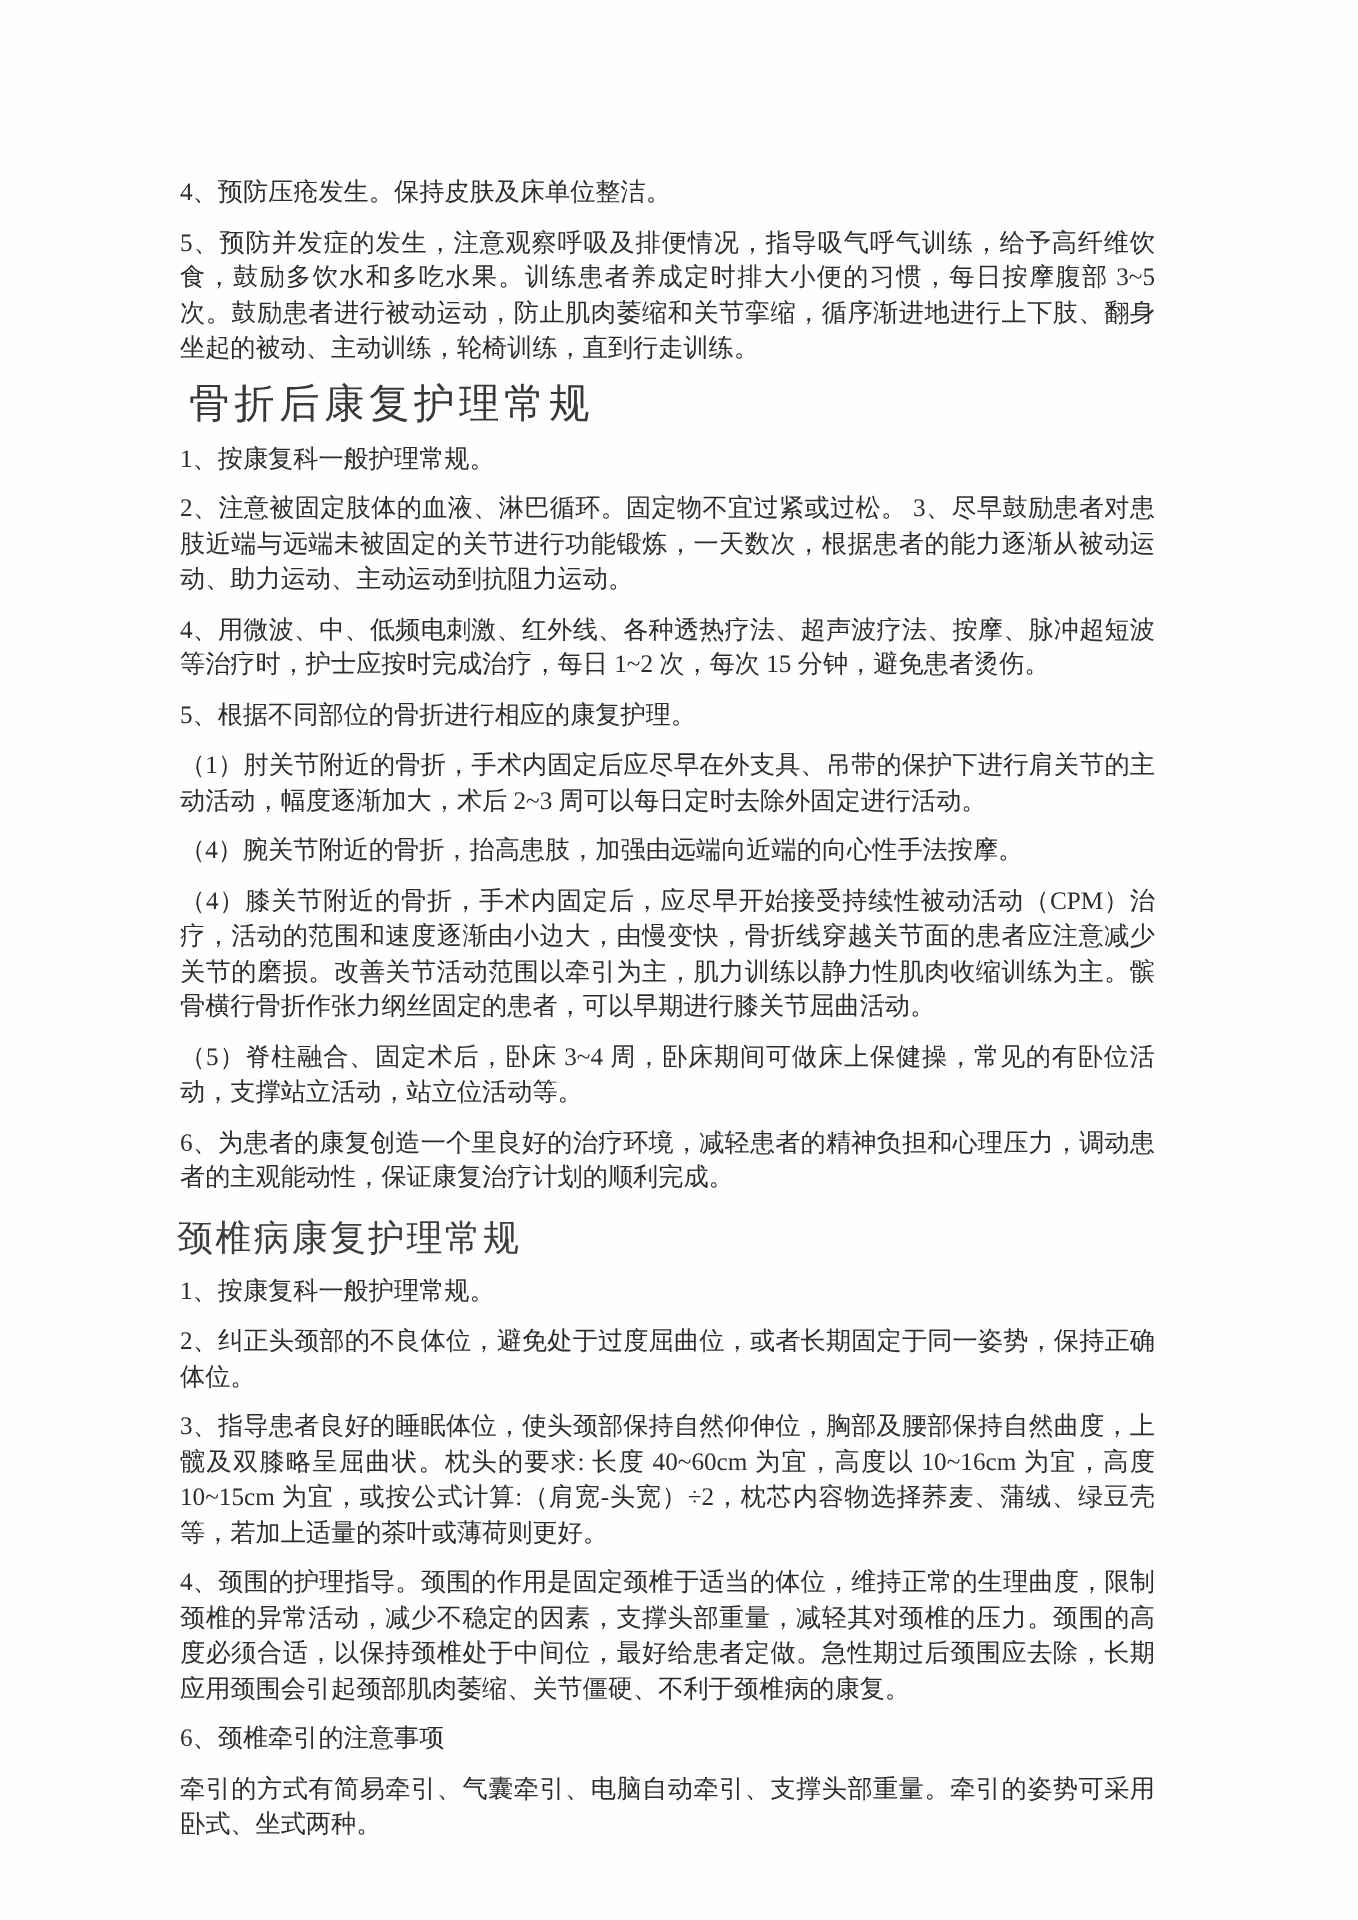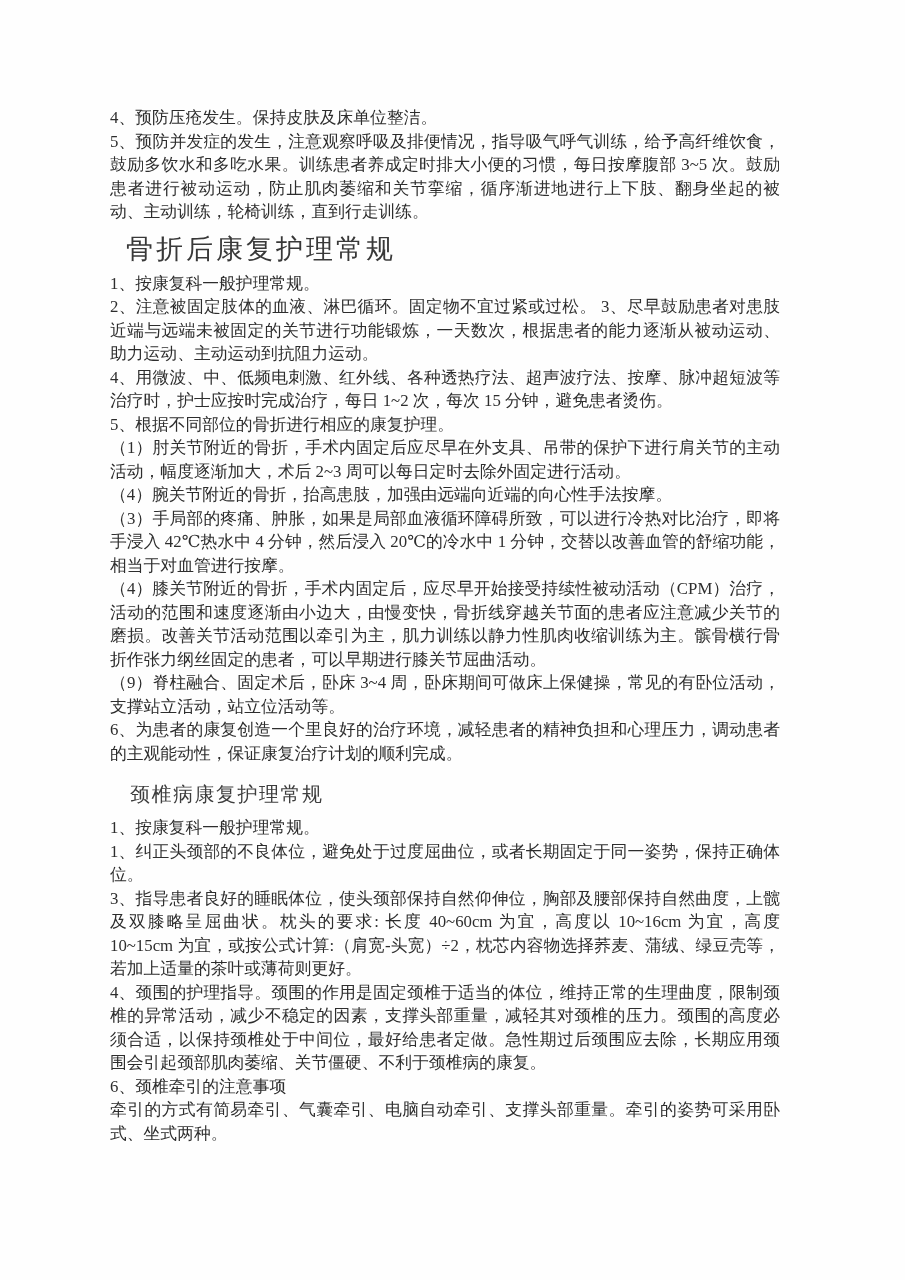--- a/index.html
+++ b/index.html
@@ -23,61 +23,60 @@
     position: absolute;
     left: 110px;
     top: 106px;
     width: 670px;
     color: #2d2d2d;
     font-size: 16.8px;
     line-height: 23.5px;
     text-align: justify;
   }
   .doc p.doc-paragraph {
-    margin: 0;
+    margin: 10px;
     padding: 0;
   }
   .doc h2 {
     font-weight: normal;
     text-align: left;
   }
   .doc h2.heading-large {
     font-size: 27px;
     letter-spacing: 3px;
     line-height: 30px;
     margin: 10px 0 8px 16px;
     color: #383838;
   }
   .doc h2.heading-small {
-    font-size: 20px;
+    font-size: 24px;
     letter-spacing: 1.5px;
     line-height: 26px;
-    margin: 16px 0 9px 20px;
+    margin: 16px 0 9px 8px;
     color: #3d3d3d;
   }
 </style>
 </head>
 <body>
 
 <div class="page">
   <main class="doc" id="doc-root">
       <p class="doc-paragraph">4、预防压疮发生。保持皮肤及床单位整洁。</p>
       <p class="doc-paragraph">5、预防并发症的发生，注意观察呼吸及排便情况，指导吸气呼气训练，给予高纤维饮食，鼓励多饮水和多吃水果。训练患者养成定时排大小便的习惯，每日按摩腹部 3~5 次。鼓励患者进行被动运动，防止肌肉萎缩和关节挛缩，循序渐进地进行上下肢、翻身坐起的被动、主动训练，轮椅训练，直到行走训练。</p>
       <h2 class="heading-large">骨折后康复护理常规</h2>
       <p class="doc-paragraph">1、按康复科一般护理常规。</p>
       <p class="doc-paragraph">2、注意被固定肢体的血液、淋巴循环。固定物不宜过紧或过松。 3、尽早鼓励患者对患肢近端与远端未被固定的关节进行功能锻炼，一天数次，根据患者的能力逐渐从被动运动、助力运动、主动运动到抗阻力运动。</p>
       <p class="doc-paragraph">4、用微波、中、低频电刺激、红外线、各种透热疗法、超声波疗法、按摩、脉冲超短波等治疗时，护士应按时完成治疗，每日 1~2 次，每次 15 分钟，避免患者烫伤。</p>
       <p class="doc-paragraph">5、根据不同部位的骨折进行相应的康复护理。</p>
       <p class="doc-paragraph">（1）肘关节附近的骨折，手术内固定后应尽早在外支具、吊带的保护下进行肩关节的主动活动，幅度逐渐加大，术后 2~3 周可以每日定时去除外固定进行活动。</p>
       <p class="doc-paragraph">（4）腕关节附近的骨折，抬高患肢，加强由远端向近端的向心性手法按摩。</p>
-      <p class="doc-paragraph">（3）手局部的疼痛、肿胀，如果是局部血液循环障碍所致，可以进行冷热对比治疗，即将手浸入 42℃热水中 4 分钟，然后浸入 20℃的冷水中 1 分钟，交替以改善血管的舒缩功能，相当于对血管进行按摩。</p>
       <p class="doc-paragraph">（4）膝关节附近的骨折，手术内固定后，应尽早开始接受持续性被动活动（CPM）治疗，活动的范围和速度逐渐由小边大，由慢变快，骨折线穿越关节面的患者应注意减少关节的磨损。改善关节活动范围以牵引为主，肌力训练以静力性肌肉收缩训练为主。髌骨横行骨折作张力纲丝固定的患者，可以早期进行膝关节屈曲活动。</p>
-      <p class="doc-paragraph">（9）脊柱融合、固定术后，卧床 3~4 周，卧床期间可做床上保健操，常见的有卧位活动，支撑站立活动，站立位活动等。</p>
+      <p class="doc-paragraph">（5）脊柱融合、固定术后，卧床 3~4 周，卧床期间可做床上保健操，常见的有卧位活动，支撑站立活动，站立位活动等。</p>
       <p class="doc-paragraph">6、为患者的康复创造一个里良好的治疗环境，减轻患者的精神负担和心理压力，调动患者的主观能动性，保证康复治疗计划的顺利完成。</p>
       <h2 class="heading-small">颈椎病康复护理常规</h2>
       <p class="doc-paragraph">1、按康复科一般护理常规。</p>
-      <p class="doc-paragraph">1、纠正头颈部的不良体位，避免处于过度屈曲位，或者长期固定于同一姿势，保持正确体位。</p>
+      <p class="doc-paragraph">2、纠正头颈部的不良体位，避免处于过度屈曲位，或者长期固定于同一姿势，保持正确体位。</p>
       <p class="doc-paragraph">3、指导患者良好的睡眠体位，使头颈部保持自然仰伸位，胸部及腰部保持自然曲度，上髋及双膝略呈屈曲状。枕头的要求: 长度 40~60cm 为宜，高度以 10~16cm 为宜，高度 10~15cm 为宜，或按公式计算:（肩宽-头宽）÷2，枕芯内容物选择荞麦、蒲绒、绿豆壳等，若加上适量的茶叶或薄荷则更好。</p>
       <p class="doc-paragraph">4、颈围的护理指导。颈围的作用是固定颈椎于适当的体位，维持正常的生理曲度，限制颈椎的异常活动，减少不稳定的因素，支撑头部重量，减轻其对颈椎的压力。颈围的高度必须合适，以保持颈椎处于中间位，最好给患者定做。急性期过后颈围应去除，长期应用颈围会引起颈部肌肉萎缩、关节僵硬、不利于颈椎病的康复。</p>
       <p class="doc-paragraph">6、颈椎牵引的注意事项</p>
       <p class="doc-paragraph">牵引的方式有简易牵引、气囊牵引、电脑自动牵引、支撑头部重量。牵引的姿势可采用卧式、坐式两种。</p>
     </main>
 </div>
 
 </body></html>

